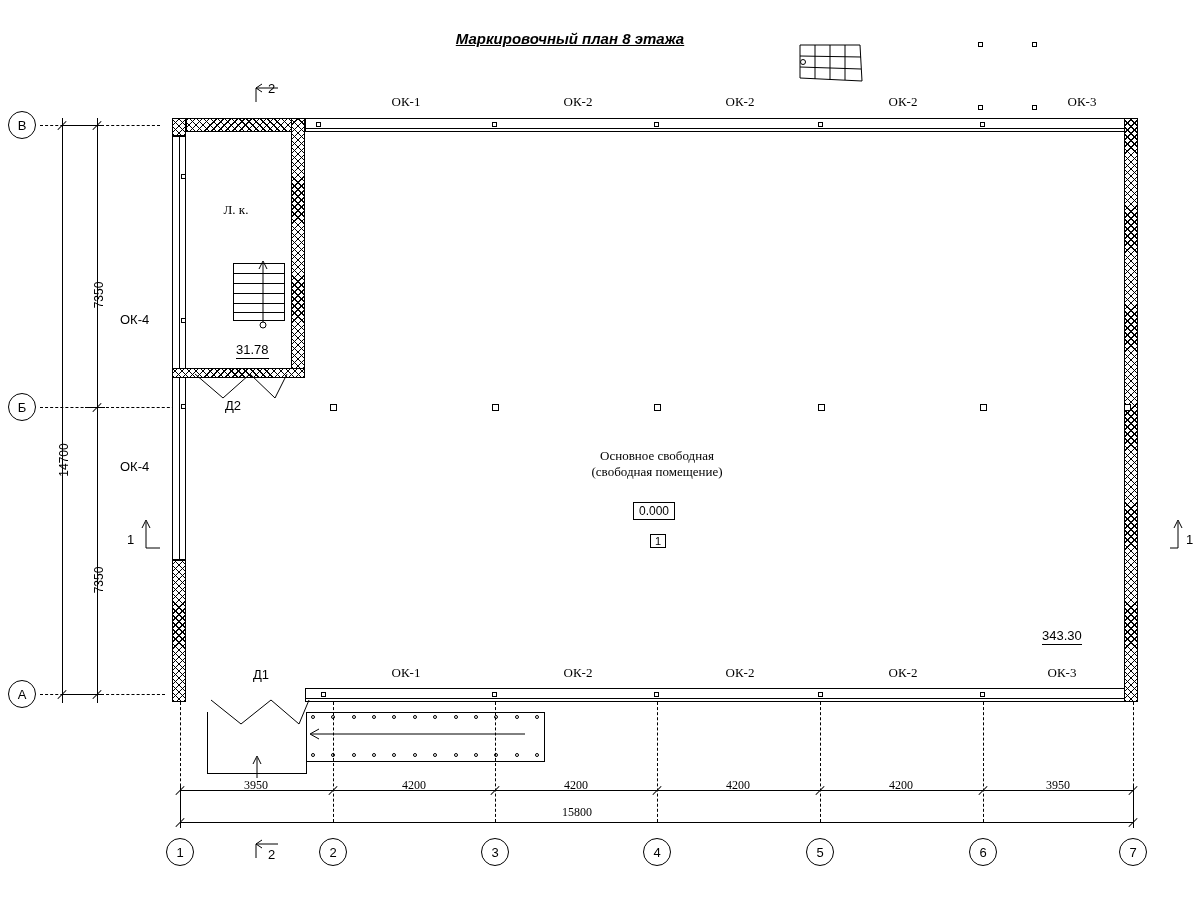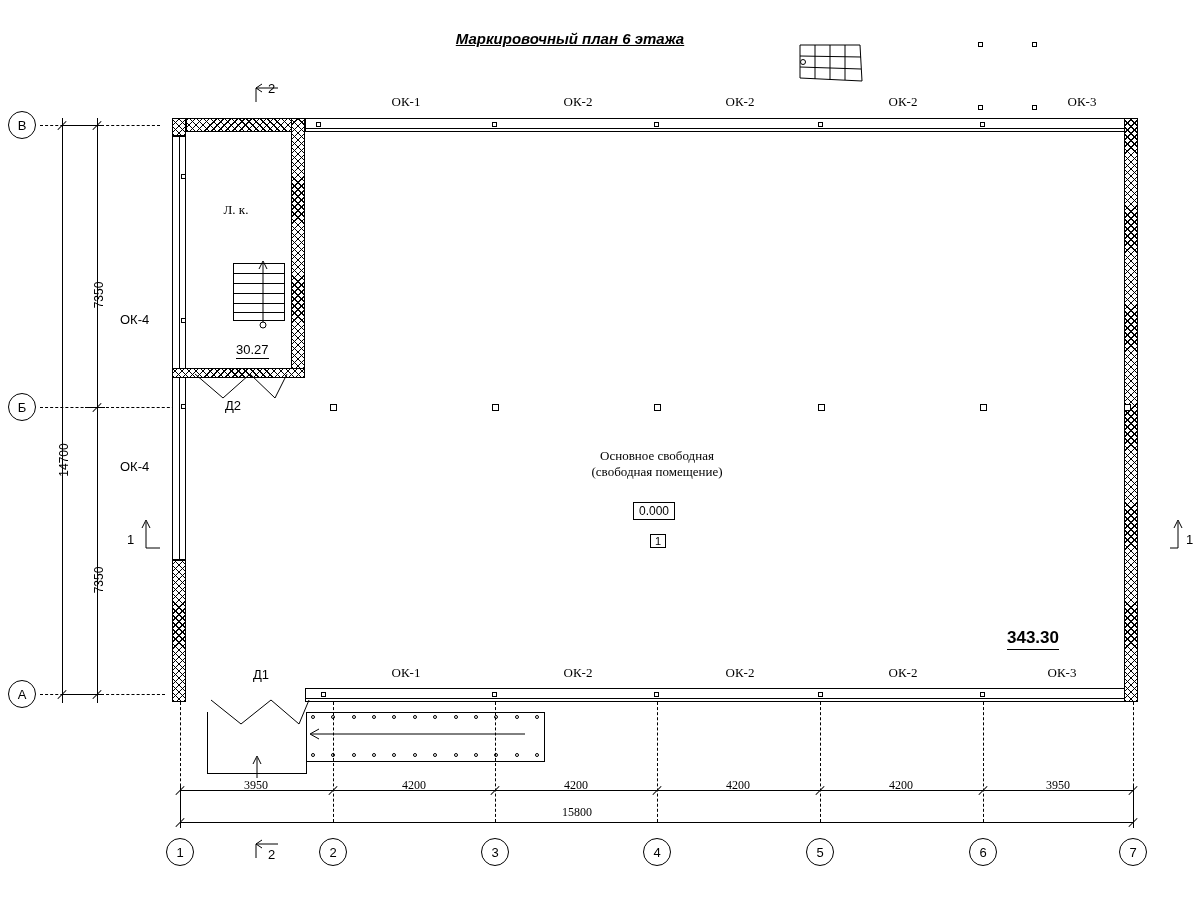--- a/index.html
+++ b/index.html
@@ -166,21 +166,21 @@
     box-sizing: border-box;
     background: #fff;
   }
   svg { position: absolute; overflow: visible; }
 </style>
 </head>
 <body>
 
 <div id="sheet">
 
-  <div class="title" style="left:570px; top:30px;">Маркировочный план 6 этажа</div>
+  <div class="title" style="left:570px; top:30px;">Маркировочный план 8 этажа</div>
 
   <svg style="left:800px; top:45px;" width="70" height="40">
     <polygon points="0,0 60,0 62,36 0,33" fill="#fff" stroke="#000" stroke-width="1"></polygon>
     <line x1="0" y1="11" x2="61" y2="12" stroke="#000" stroke-width="1"></line>
     <line x1="0" y1="22" x2="61" y2="24" stroke="#000" stroke-width="1"></line>
     <line x1="15" y1="0" x2="15" y2="34" stroke="#000" stroke-width="1"></line>
     <line x1="30" y1="0" x2="30" y2="35" stroke="#000" stroke-width="1"></line>
     <line x1="45" y1="0" x2="45" y2="35" stroke="#000" stroke-width="1"></line>
     <circle cx="3" cy="17" r="2.5" fill="#fff" stroke="#000"></circle>
   </svg>
@@ -274,34 +274,34 @@
     <div class="stair-step" style="top:29px;"></div>
     <div class="stair-step" style="top:39px;"></div>
     <div class="stair-step" style="top:48px;"></div>
   </div>
   <svg style="left:255px; top:255px;" width="30" height="80">
     <line x1="8" y1="70" x2="8" y2="8" stroke="#000" stroke-width="1"></line>
     <polyline points="4,14 8,6 12,14" fill="none" stroke="#000" stroke-width="1"></polyline>
     <circle cx="8" cy="70" r="3" fill="#fff" stroke="#000" stroke-width="1"></circle>
   </svg>
 
-  <div class="uline" style="left:236px; top:342px;">30.27</div>
+  <div class="uline" style="left:236px; top:342px;">31.78</div>
 
   <svg style="left:195px; top:370px;" width="110" height="40">
     <polyline points="0,4 28,28 55,4 80,28 92,4" fill="none" stroke="#000" stroke-width="1"></polyline>
   </svg>
   <div class="lbl" style="left:225px; top:399px;">Д2</div>
 
   <div class="lbl c" style="left:657px; top:449px;">Основное свободная</div>
   <div class="lbl c" style="left:657px; top:465px;">(свободная помещение)</div>
 
   <div class="level-box" style="left:633px; top:502px;">0.000</div>
   <div class="sect-box" style="left:650px; top:534px;">1</div>
 
-  <div class="uline" style="left:1007px; top:628px; font-size:17px;font-weight:bold;">343.30</div>
+  <div class="uline" style="left:1042px; top:628px; font-size:13px;">343.30</div>
 
   <svg style="left:252px; top:82px;" width="30" height="24">
     <line x1="4" y1="6" x2="26" y2="6" stroke="#000" stroke-width="1"></line>
     <polyline points="10,2 4,6 10,10" fill="none" stroke="#000" stroke-width="1"></polyline>
     <line x1="4" y1="6" x2="4" y2="20" stroke="#000" stroke-width="1"></line>
   </svg>
   <div class="lbl" style="left:268px; top:82px;">2</div>
 
   <svg style="left:252px; top:838px;" width="30" height="24">
     <line x1="4" y1="6" x2="26" y2="6" stroke="#000" stroke-width="1"></line>

